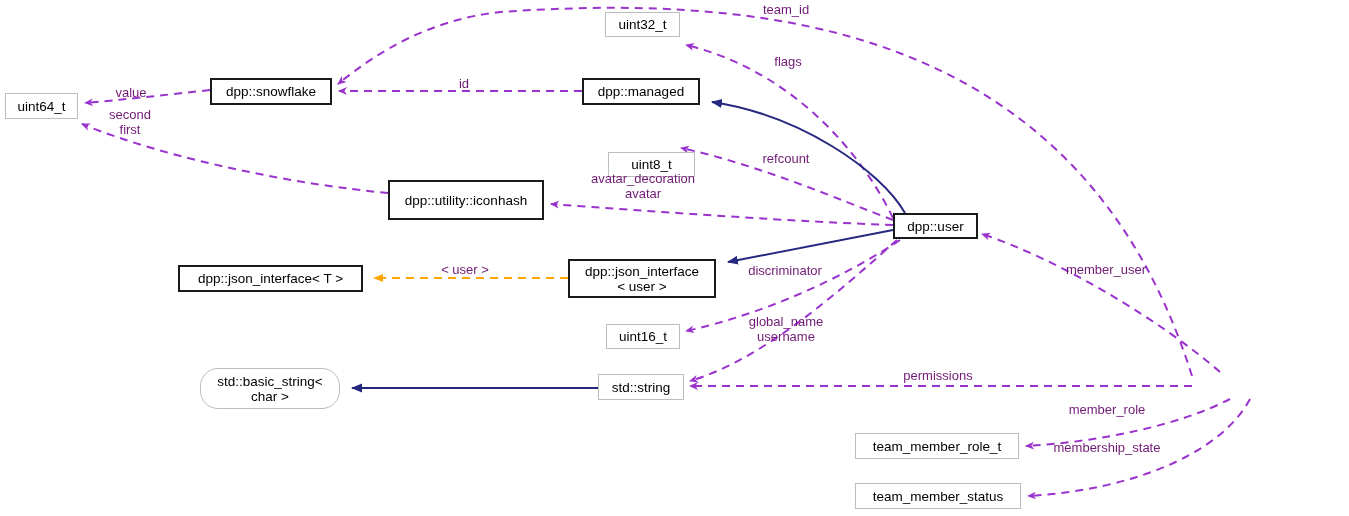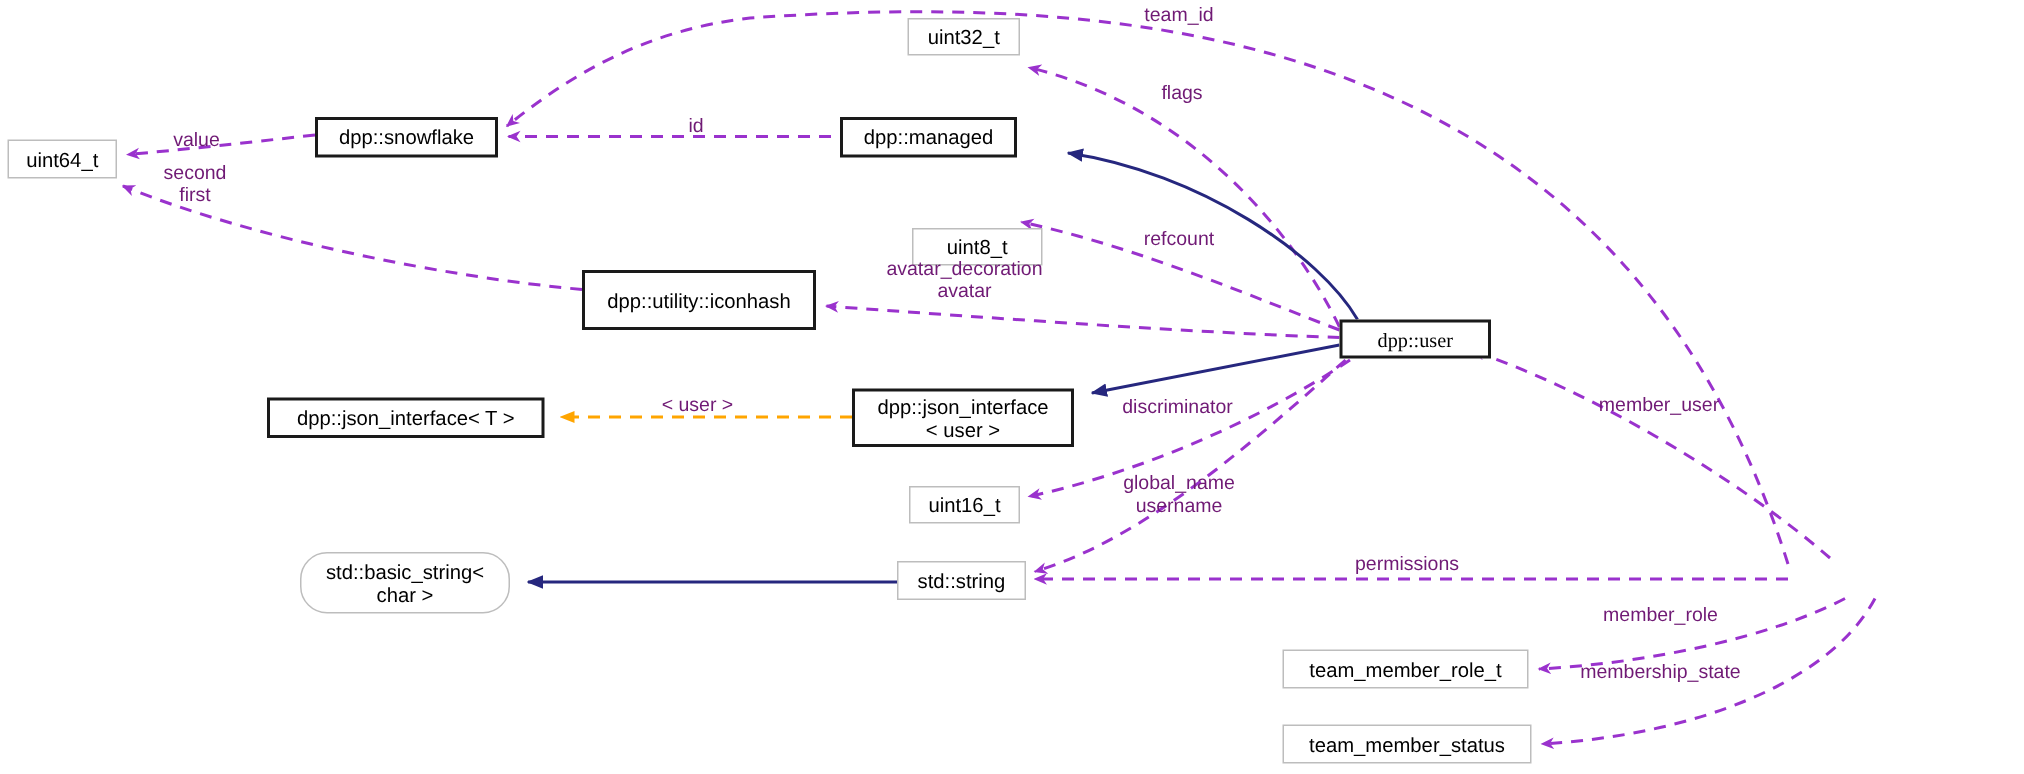--- a/index.html
+++ b/index.html
@@ -103,24 +103,24 @@
     </g>
 
     <g stroke="#ffa500" stroke-width="2" fill="none" stroke-dasharray="8,6" marker-end="url(#ah-orange)">
       <path d="M568,278 L374,278"></path>
     </g>
   </svg>
 
   <div class="node thin" style="left:5px;top:93px;width:73px;height:26px;">uint64_t</div>
   <div class="node thick" style="left:210px;top:78px;width:122px;height:27px;">dpp::snowflake</div>
   <div class="node thin" style="left:605px;top:12px;width:75px;height:25px;">uint32_t</div>
-  <div class="node thick" style="left:560px;top:78px;width:118px;height:27px;">dpp::managed</div>
+  <div class="node thick" style="left:582px;top:78px;width:118px;height:27px;">dpp::managed</div>
   <div class="node thin" style="left:608px;top:129px;width:87px;height:25px;margin-top:23px;">uint8_t</div>
   <div class="node thick" style="left:388px;top:180px;width:156px;height:40px;">dpp::utility::iconhash</div>
-  <div class="node thick" style="left:893px;top:213px;width:101px;height:26px;font-family:Liberation Serif, serif;">dpp::user</div>
+  <div class="node thick" style="left:893px;top:213px;width:85px;height:26px;">dpp::user</div>
   <div class="node thick" style="left:178px;top:265px;width:185px;height:27px;">dpp::json_interface&lt; T &gt;</div>
   <div class="node thick" style="left:568px;top:259px;width:148px;height:39px;">dpp::json_interface
 &lt; user &gt;</div>
   <div class="node thin" style="left:606px;top:324px;width:74px;height:25px;">uint16_t</div>
   <div class="node thin" style="left:200px;top:368px;width:140px;height:41px;border-radius:18px;">std::basic_string&lt;
 char &gt;</div>
   <div class="node thin" style="left:598px;top:374px;width:86px;height:26px;">std::string</div>
   <div class="node thin" style="left:855px;top:433px;width:164px;height:26px;">team_member_role_t</div>
   <div class="node thin" style="left:855px;top:483px;width:166px;height:26px;">team_member_status</div>
 

